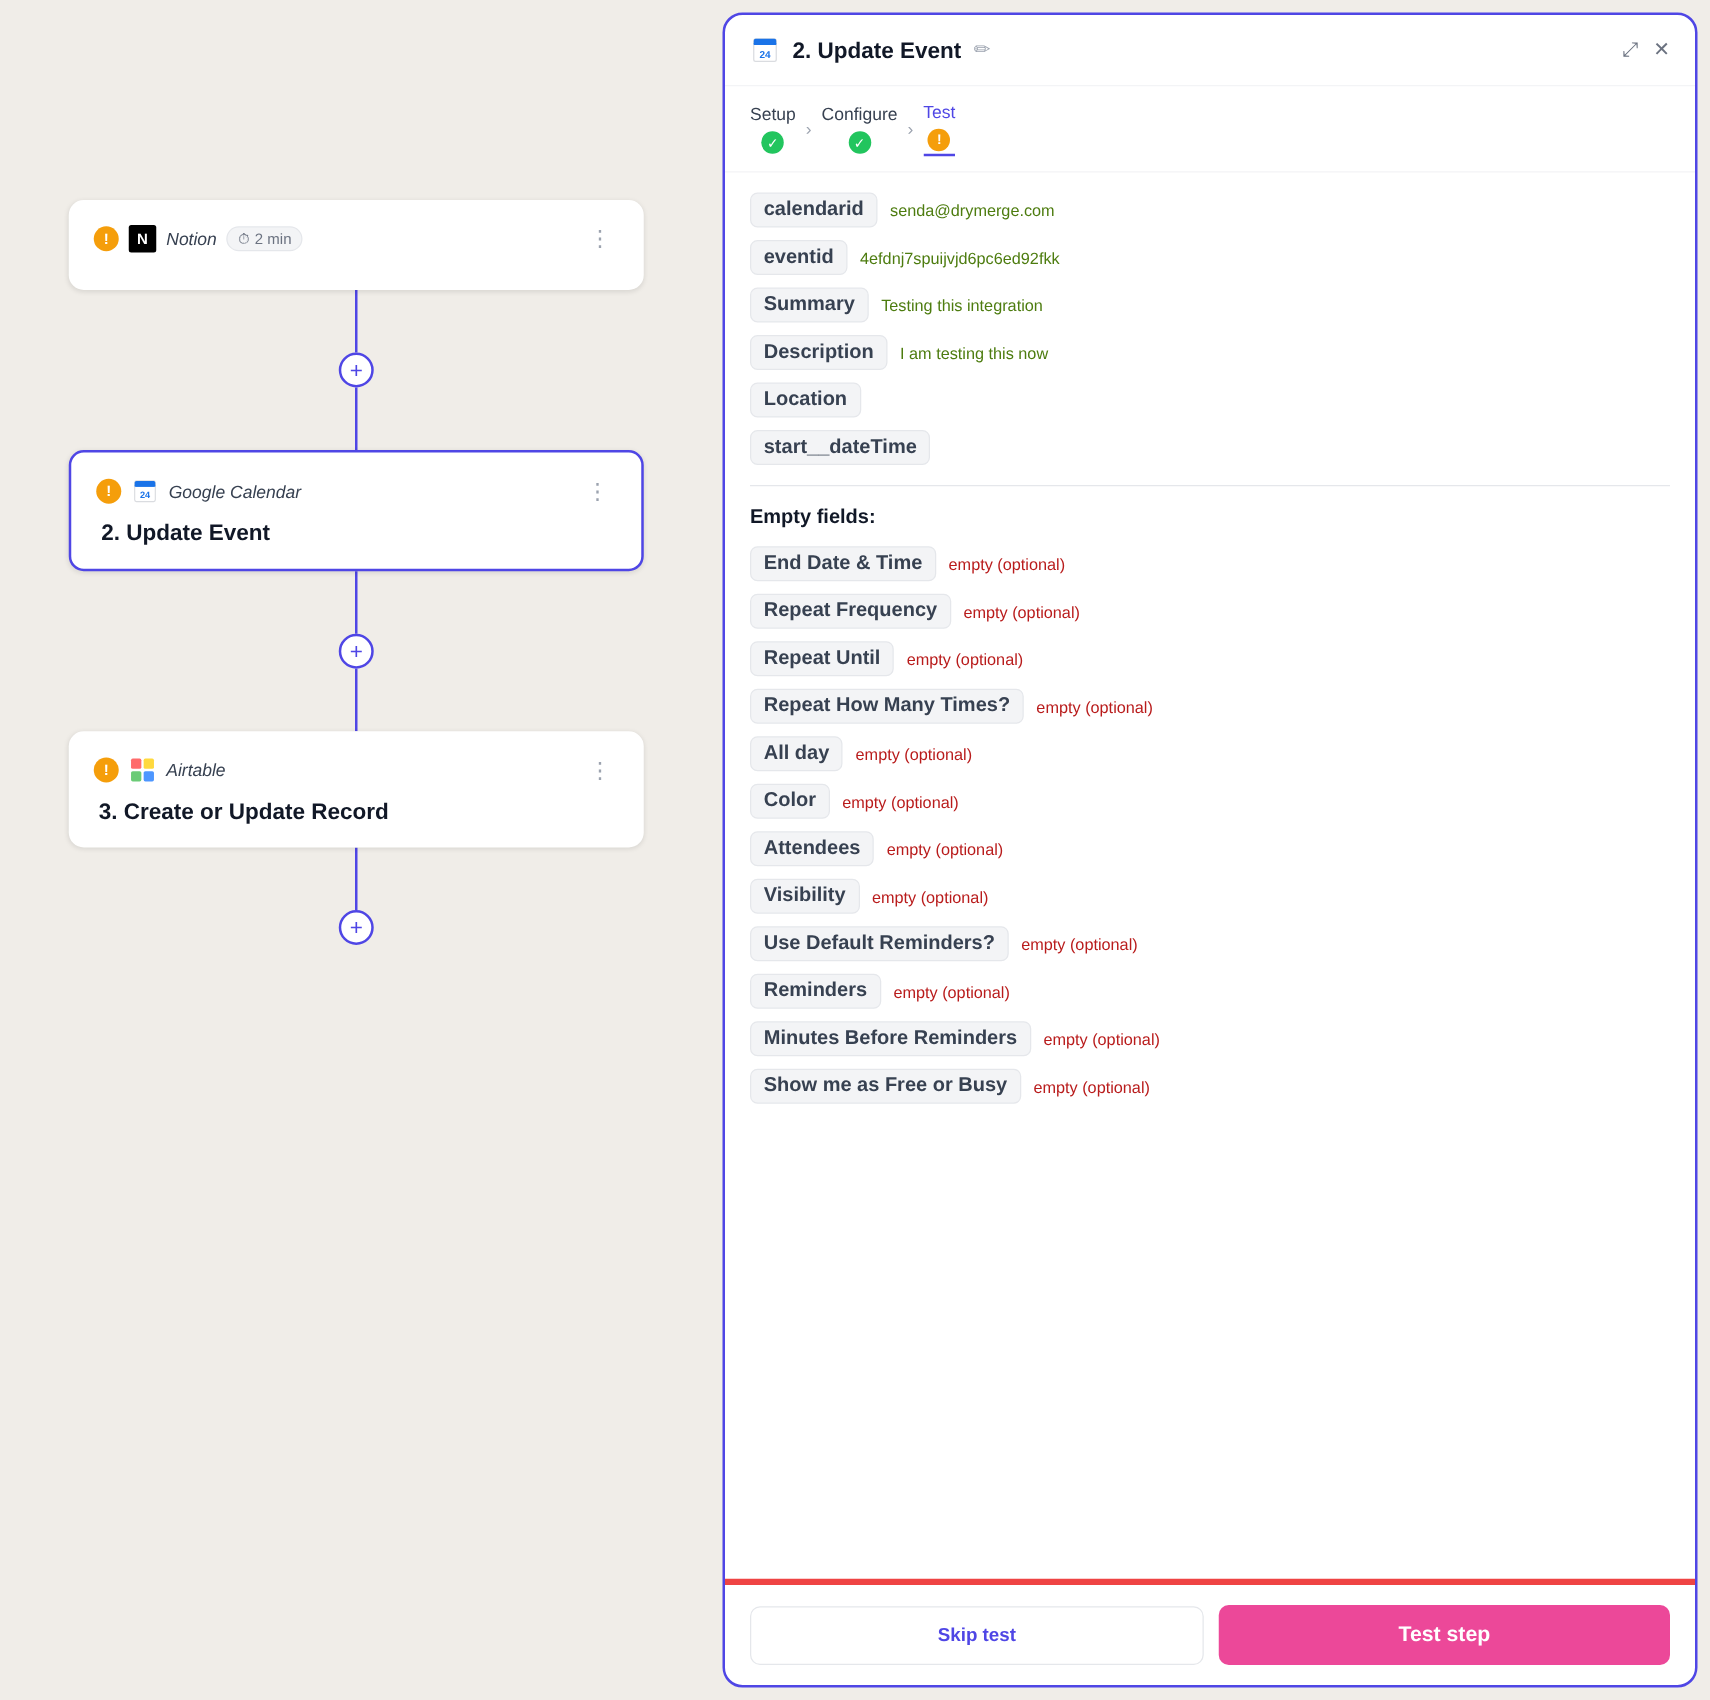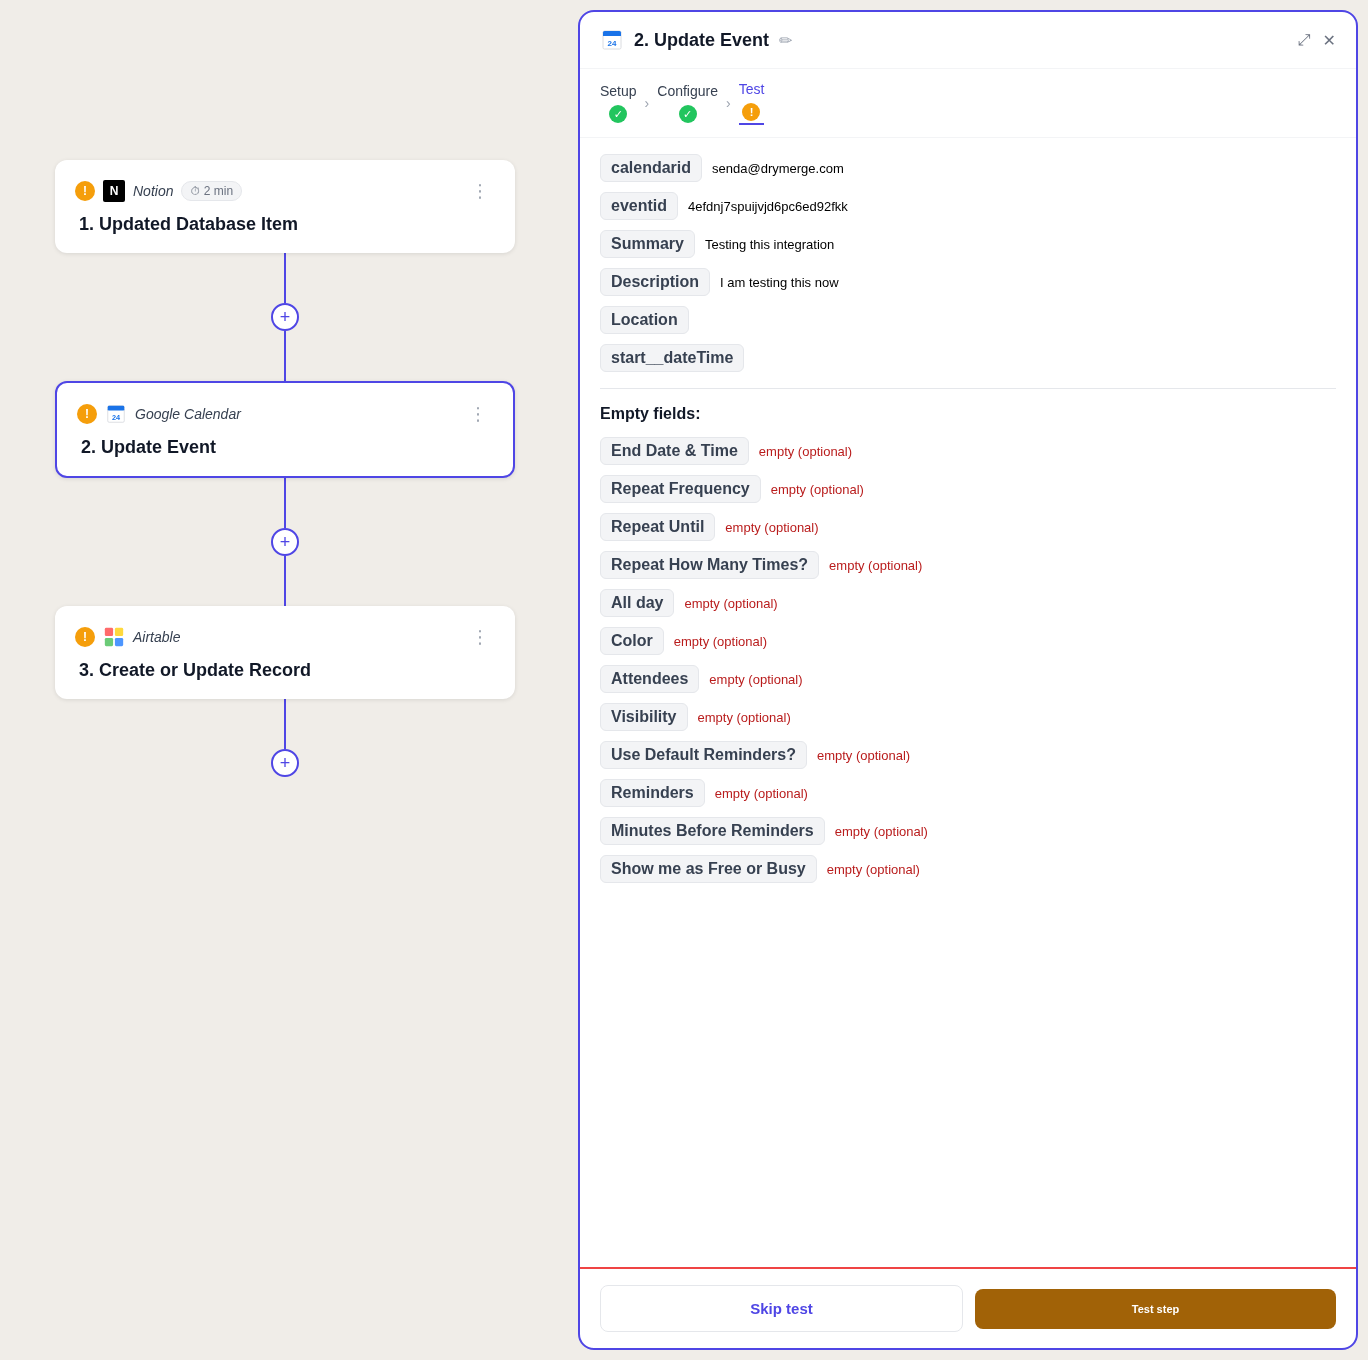--- a/index.html
+++ b/index.html
@@ -265,21 +265,21 @@
       border-radius: 6px;
       padding: 4px 10px;
       font-size: 16px;
       font-weight: 600;
       color: #374151;
       white-space: nowrap;
     }
 
     .field-value {
       font-size: 13px;
-      color: #000000;
+      color: #4d7c0f;
     }
 
     .section-divider {
       border: none;
       border-top: 1px solid #e5e7eb;
       margin: 16px 0;
     }
 
     .section-title {
       font-size: 16px;
@@ -296,24 +296,24 @@
     }
 
     .empty-value {
       font-size: 13px;
       color: #b91c1c;
     }
 
     
     .panel-footer {
       display: flex;
-      align-items: center;
+      align-items: flex-end;
       gap: 12px;
       padding: 16px 20px;
-      border-top: 2px solid #ef4444;
+      border-top: 5px solid #ef4444;
       flex-shrink: 0;
     }
 
     .btn-skip {
       flex: 1;
       padding: 14px;
       border: 1px solid #e5e7eb;
       border-radius: 8px;
       background: #fff;
       color: #4f46e5;
@@ -321,23 +321,23 @@
       font-weight: 600;
       cursor: pointer;
       text-align: center;
     }
 
     .btn-test {
       flex: 1;
       padding: 14px;
       border: none;
       border-radius: 8px;
-      background: #a16207;
+      background: #ec4899;
       color: #fff;
-      font-size: 11px;
+      font-size: 17px;
       font-weight: 600;
       cursor: pointer;
       text-align: center;
     }
 
     
     .gcal-svg {
       width: 22px;
       height: 22px;
     }
@@ -360,21 +360,20 @@
 
         <div class="notion-icon">N</div>
         <span class="app-name">Notion</span>
         <div class="time-badge">
           <span>⏱</span>
           <span>2 min</span>
         </div>
       </div>
       <div class="three-dots">⋮</div>
     </div>
-    <div class="node-title">1. Updated Database Item</div>
   </div>
 
   <div class="connector-line"></div>
   <div class="add-button">+</div>
   <div class="connector-line"></div>
 
   <div class="workflow-node active">
     <div class="node-header">
       <div class="node-header-left">
         <div class="warning-dot">!</div>

